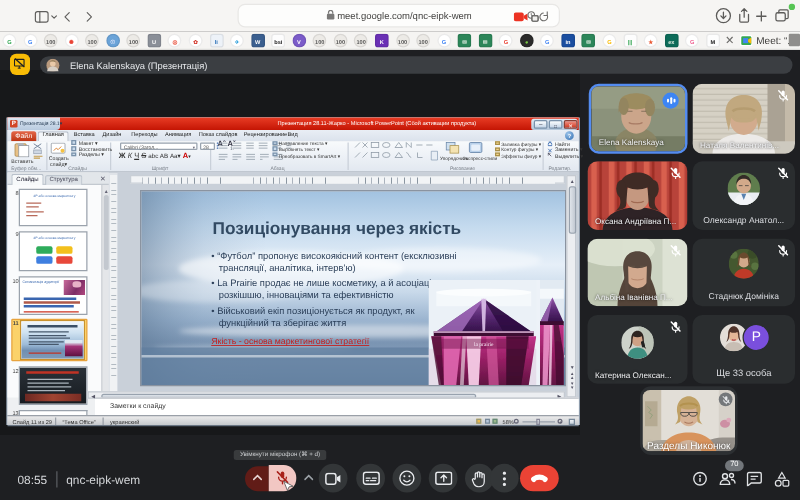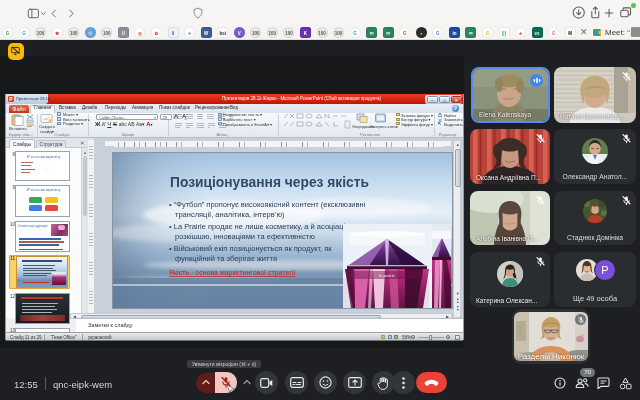--- a/index.html
+++ b/index.html
@@ -50,20 +50,37 @@
 <rect x="1" y="1.5" width="12" height="10" rx="2"></rect>
           <line x1="5.2" y1="1.5" x2="5.2" y2="11.5"></line>
 <path d="M16.5 5.5l2.2 2.2 2.2-2.2"></path>
 <path d="M33 2.5L29 6.5l4 4"></path>
 <path d="M50 2.5l4 4-4 4"></path>
 </g>
       </svg>
 <svg class="a" style="left:193px;top:7px" width="10" height="12" viewBox="0 0 10 12">
 <path d="M5 1C3.5 2 2 2.4 1 2.5c0 4 .5 6.5 4 8.5 3.5-2 4-4.5 4-8.5C8 2.4 6.5 2 5 1z" fill="none" stroke="#8a8988" stroke-width="1"></path>
       </svg>
+<div class="a" id="addr">
+        <div id="addrtxt"><svg width="7" height="8" viewBox="0 0 7 8" style="vertical-align:-1px">
+            <rect x="0.5" y="3" width="6" height="4.5" rx="1" fill="#7a7978"></rect>
+            <path d="M1.8 3V2a1.7 1.7 0 013.4 0v1" fill="none" stroke="#7a7978" stroke-width="1"></path>
+          </svg> meet.google.com/qnc-eipk-wem</div>
+<svg class="a" style="right:8px;top:4px" width="28" height="11" viewBox="0 0 28 11">
+<rect x="0" y="2" width="8" height="7" rx="1.6" fill="#ec3323"></rect>
+          <path d="M8 4.5l3 -1.8v5.6l-3-1.8z" fill="#ec3323"></path>
+<g fill="none" stroke="#6e6d6b" stroke-width="0.9">
+            <circle cx="14" cy="4" r="2.6"></circle>
+            <path d="M14 2.5V4l1 1" stroke-width="0.7"></path>
+            <rect x="14.5" y="4.5" width="5" height="4.5" rx="1" fill="#f0efed"></rect>
+            <rect x="14.5" y="4.5" width="5" height="4.5" rx="1"></rect>
+          </g>
+<path d="M24 2.4a3.1 3.1 0 103 2.3M26.8 1.2v3.2h-3" fill="none" stroke="#6e6d6b" stroke-width="0.9"></path>
+</svg>
+      </div>
 <svg class="a" style="left:572px;top:6px" width="62" height="14" viewBox="0 0 66 15">
 <g stroke="#5c5b59" stroke-width="1.1" fill="none" stroke-linecap="round" stroke-linejoin="round">
 <circle cx="7" cy="7" r="6"></circle>
           <path d="M7 4v5M4.8 7.2L7 9.4l2.2-2.2"></path>
 <path d="M22 6.5v5.5a1 1 0 001 1h5.5a1 1 0 001-1V6.5M25.8 1.8v7M23.5 3.8l2.3-2.3 2.3 2.3" transform="translate(-1,-0.5)"></path>
 <path d="M39.5 3.5v8M35.5 7.5h8"></path>
 <rect x="52" y="4.5" width="8" height="7" rx="1.5"></rect>
           <path d="M54.5 4.5V3a1 1 0 011-1h6a1 1 0 011 1v5.5a1 1 0 01-1 1h-1"></path>
 </g>
       </svg>
@@ -117,20 +134,29 @@
 </div>
 <div class="a" id="share"></div>
 <div class="a" id="ybtn">
       <svg class="a" style="left:3px;top:3.5px" width="10" height="10" viewBox="0 0 17 16">
 <g fill="none" stroke="#1f2023" stroke-width="1.5">
           <rect x="1" y="2" width="13" height="9" rx="1"></rect>
           <path d="M5.5 14h4M7.5 11v3" stroke-width="1.3"></path>
           <line x1="1.5" y1="1" x2="14.5" y2="12.5" stroke-width="1.8"></line>
         </g>
       </svg>
+    </div>
+<div class="a" id="npill">
+      <svg class="a" style="left:5px;top:1.75px" width="10.5" height="10.5" viewBox="0 0 16 16">
+        <circle cx="8" cy="8" r="8" fill="#b99a7e"></circle>
+        <circle cx="8" cy="6" r="3.4" fill="#e9c9a8"></circle>
+        <path d="M1 16a7 7 0 0114 0z" fill="#d7cfc5"></path>
+        <path d="M4 4a4.5 4.5 0 018 .5c-1.5-1-6-1.5-8-.5z" fill="#8f7a55"></path>
+      </svg>
+      <span class="nm">Elena Kalenskaya (Презентація)</span>
     </div>
 <div class="a" id="ppt">
 <div class="a" id="ptitle"></div>
 <div class="a" id="qat">
         <div class="a" style="left:2px;top:2px;width:6px;height:6px;background:#d24726;border-radius:1px;color:#fff;font-size:5px;line-height:6px;text-align:center;font-weight:bold">P</div>
 <span class="a" style="left:10px;top:2px;font-size:4px;color:#243a52;white-space:nowrap">Презентація 28.1▾</span>
       </div>
 <span class="a" style="left:216px;top:2.2px;font-size:4.5px;color:#fff;white-space:nowrap">Презентация 28.11-Жарко - Microsoft PowerPoint (Сбой активации продукта)</span>
 <div class="a" id="wbtns"></div>
 <div class="a" style="left:421px;top:1.5px;width:11px;height:7px;background:linear-gradient(#fdfeff,#c3d4e6);border:0.5px solid #7a92ab;border-radius:1.5px;font-size:5px;color:#334;text-align:center;line-height:6px">–</div>
@@ -633,21 +659,21 @@
         </defs>
 <g clip-path="url(#c8)">
           <rect width="22" height="22" fill="#e3ded8"></rect>
 <path d="M3.5 22c0-5 3-7.5 7.5-7.5s7.5 2.5 7.5 7.5z" fill="#c8beb4"></path>
 <ellipse cx="11" cy="9" rx="4.5" ry="5" fill="#e3b696"></ellipse>
 <path d="M6.5 8c0-4 2.5-6 4.5-6s4.5 2 4.5 6c0 2.5.5 5 1.5 6.5-2-1-2.5-3.5-2.5-5.5l-.5-2.5c-2 1-4 1-6 0L7.5 9c0 2-.5 4.5-2.5 5.5 1-1.5 1.5-4 1.5-6.5z" fill="#50342a"></path>
 <path d="M9.5 12.5c.8.6 2.2.6 3 0" stroke="#b34a50" stroke-width="1" fill="none"></path>
 </g>
       </svg>
 <div class="a" style="left:40px;top:7px;width:22px;height:22px;border-radius:50%;background:#7a4fdd;border:1.5px solid #2a2d2f;color:#fff;font-size:11px;text-align:center;line-height:21px">P</div>
-<span class="cnm" style="font-size:7.5px">Ще 49 особа</span>
+<span class="cnm" style="font-size:7.5px">Ще 33 особа</span>
     </div>
 <div class="tile" style="left:512px;top:309px;width:78px;height:55px;background:#2c2f32;border-radius:9px">
 <div class="a" style="left:2px;top:3px;width:74px;height:49px;border-radius:6px;overflow:hidden">
 <svg style="filter:blur(0.6px)" width="74" height="49" viewBox="0 0 74 49" preserveAspectRatio="none">
 <rect width="74" height="49" fill="#e2ded7"></rect>
 <rect width="15" height="49" fill="#c9c0ae"></rect>
 <rect x="2" y="9" width="10" height="20" fill="#b5aa92"></rect>
 <path d="M4 13l3 3-2 2 3 2-2 3" stroke="#95a17e" stroke-width="0.8" fill="none"></path>
 <rect x="61" y="0" width="13" height="49" fill="#d6d1c9"></rect>
 <ellipse cx="66" cy="27" rx="4" ry="3.2" fill="#cd8fa4"></ellipse>
@@ -666,21 +692,21 @@
 <svg class="a" style="right:5.5px;top:6.5px" width="8" height="8" viewBox="0 0 12 12">
         <g stroke="#e8eaed" stroke-width="1.2" fill="none" stroke-linecap="round">
           <rect x="4.6" y="1.5" width="2.8" height="5" rx="1.4" fill="#e8eaed" stroke="none"></rect>
           <path d="M3 6a3 3 0 006 0M6 9v1.6"></path>
           <line x1="2.2" y1="1.8" x2="9.8" y2="9.6"></line>
         </g>
       </svg>
 <div class="a" style="bottom:3px;left:0;width:100%;text-align:center;font-size:8px;color:#fff;text-shadow:0 0 2px rgba(0,0,0,.6);white-space:nowrap">Разделы Никонюк</div>
 </div>
 <div class="a" style="left:187px;top:360px;width:74px;height:8px;border-radius:2px;background:#393b3d;color:#cdcfd1;font-size:5px;text-align:center;line-height:8px;white-space:nowrap">Увімкнути мікрофон (⌘ + d)</div>
-<span class="a bl" style="left:14px;top:379px">12:55</span>
+<span class="a bl" style="left:14px;top:379px">08:55</span>
 <div class="a" style="left:45px;top:377px;width:1px;height:13px;background:#5a5d61"></div>
 <span class="a bl" style="left:53px;top:379px">qnc-eipk-wem</span>
 <div class="a" style="left:196px;top:372.5px;width:19px;height:20px;background:#611c17;border-radius:10px 0 0 10px"></div>
 <svg class="a" style="left:202px;top:379px" width="8" height="6" viewBox="0 0 8 6">
       <path d="M1 4.5L4 1.5l3 3" stroke="#e8d5d3" stroke-width="1.2" fill="none" stroke-linecap="round"></path>
     </svg>
 <div class="a" style="left:215px;top:371.5px;width:22px;height:21.5px;background:#f2c7c3;border-radius:0 10px 10px 0"></div>
 <svg class="a" style="left:220px;top:376px" width="12" height="12" viewBox="0 0 12 12">
       <g stroke="#a8201a" stroke-width="1.1" fill="none" stroke-linecap="round">
         <rect x="4.6" y="1.2" width="2.8" height="5.2" rx="1.4" fill="#a8201a" stroke="none"></rect>

